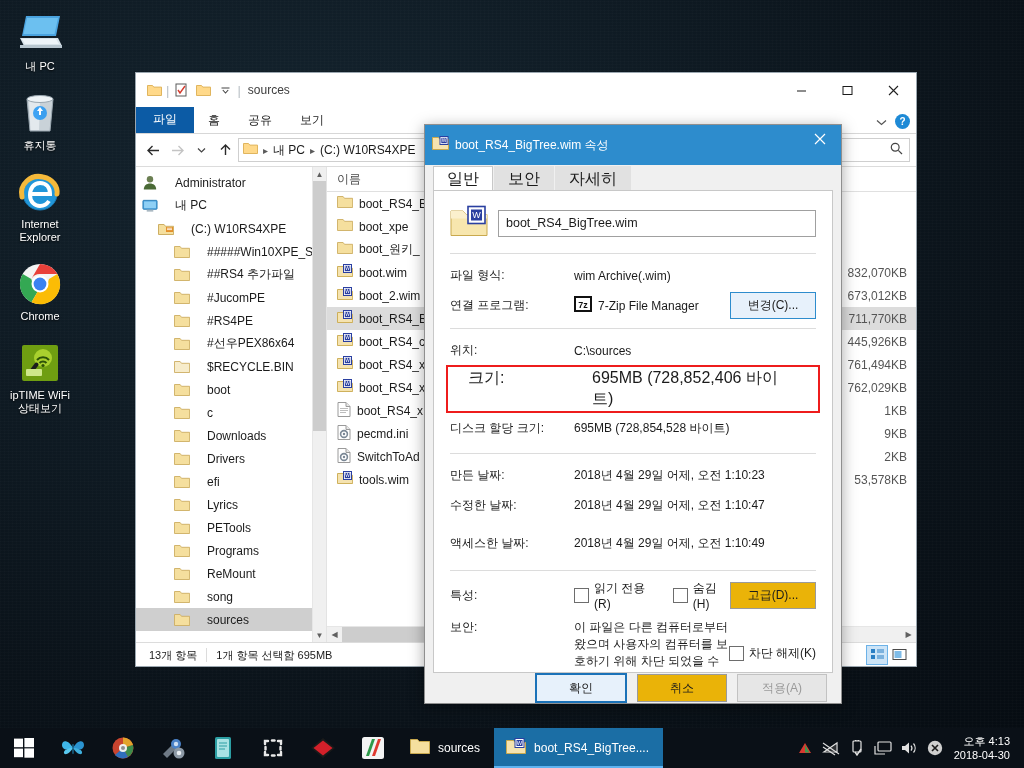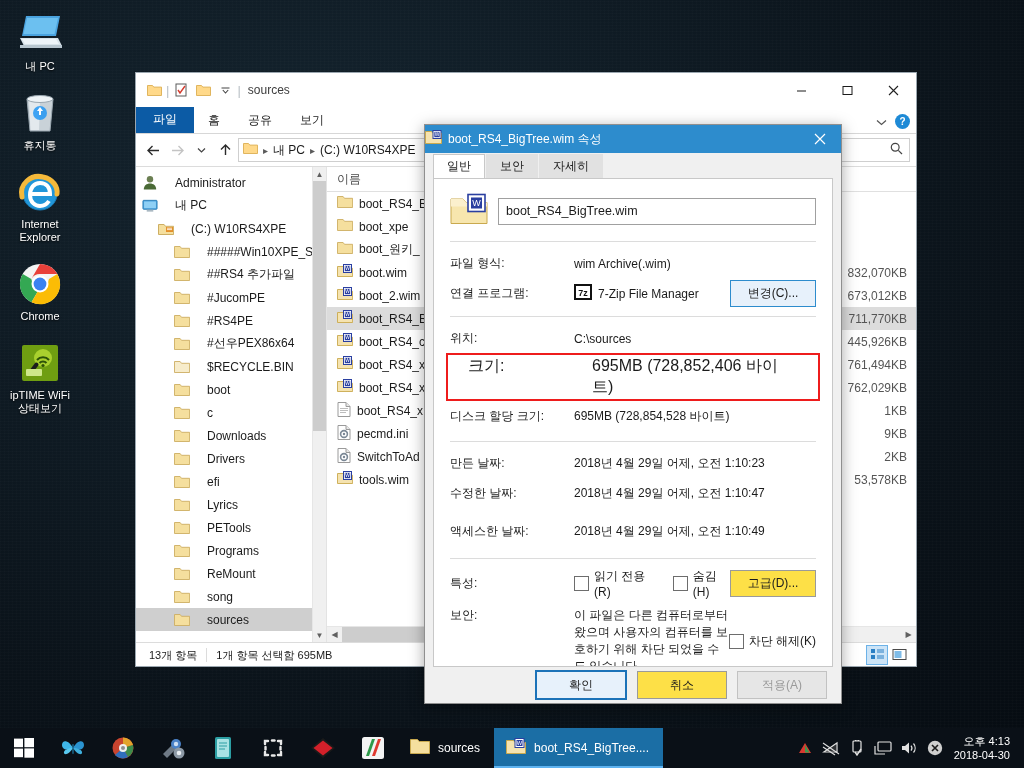--- a/index.html
+++ b/index.html
@@ -122,70 +122,70 @@
   .vbtn{width:20px;height:18px;display:flex;align-items:center;justify-content:center;}
   .vbtn.active{background:#cce4f7;outline:1px solid #6cb2e8;}
   
   #props{
     position:absolute;left:424px;top:124px;width:416px;height:578px;
     background:#f0f0f0;border:1px solid #8f8f8f;
     box-shadow:0 3px 14px rgba(0,0,0,.35);
     display:flex;flex-direction:column;
   }
   .pd-title{
-    height:28px;background:#2d8ccd;display:flex;align-items:center;position:relative;
+    height:40px;background:#2d8ccd;display:flex;align-items:center;padding-left:7px;position:relative;
   }
   .pd-title .t{color:#fff;font-size:12px;margin-left:6px;}
   .pd-close{
     position:absolute;right:0;top:0;width:42px;height:28px;display:flex;align-items:center;
     justify-content:center;color:#fff;font-size:15px;
   }
   .pd-tabs{
     height:25px;display:flex;align-items:flex-end;padding-left:8px;background:#f0f0f0;
     position:relative;
   }
   .pd-tab{
-    font-size:12px;padding:4px 13px 4px 13px;color:#1b1b1b;border:1px solid transparent;
+    font-size:16px;padding:4px 13px 4px 13px;color:#1b1b1b;border:1px solid transparent;
     background:#e1e1e1;border-bottom:0;margin-right:1px;line-height:15px;
   }
   .pd-tab.active{background:#fff;border-color:#c8c8c8;font-weight:normal;}
   .pd-panel{
     flex:1;background:#fff;border:1px solid #c8c8c8;margin:0 8px;padding:0;
     display:flex;flex-direction:column;overflow:hidden;
   }
   .pp-inner{padding:14px 16px 6px 16px;flex:1;}
   .name-row{display:flex;align-items:center;gap:10px;margin-bottom:12px;}
   .name-input{
     flex:1;height:25px;border:1px solid #a0a0a0;background:#fff;
     font-size:12.5px;color:#1b1b1b;display:flex;align-items:center;padding:0 7px;
   }
   .hr{height:1px;background:#dcdcdc;margin:9px 0 9px 0;}
   .prow{display:flex;align-items:center;min-height:25px;font-size:12px;color:#1b1b1b;}
   .plabel{width:124px;flex:0 0 124px;color:#1b1b1b;}
   .pvalue{flex:1;color:#1b1b1b;display:flex;align-items:center;gap:6px;}
   .btn{
-    border:1px solid #9a9a9a;background:#fde047;font-size:12px;color:#1b1b1b;
+    border:1px solid #9a9a9a;background:#eab308;font-size:12px;color:#1b1b1b;
     height:25px;min-width:84px;display:flex;align-items:center;justify-content:center;
     font-family:"Liberation Sans",sans-serif;
   }
   .btn.blueframe{border:1px solid #2d8ccd;background:#e7f1fb;}
   .btn.disabled{color:#9a9a9a;background:#e6e6e6;border-color:#c2c2c2;}
   .btn.default{border:2px solid #1b72b8;background:#e7f1fb;}
   .highlight-box{
     border:2px solid #ee1c1c;margin:2px -4px;padding:1px 20px;display:flex;align-items:flex-start;
     min-height:25px;
   }
   .cb{
     width:13px;height:13px;border:1px solid #6d6d6d;background:#fff;display:inline-block;
     flex:0 0 13px;
   }
   .cbl{display:flex;align-items:center;gap:5px;font-size:12px;color:#1b1b1b;}
   .sec-text{font-size:12px;color:#1b1b1b;line-height:17px;}
   .pd-buttons{
-    height:36px;display:flex;align-items:center;justify-content:flex-end;gap:10px;
+    height:30px;display:flex;align-items:center;justify-content:flex-end;gap:10px;
     padding-right:14px;background:#f0f0f0;
   }
   .pd-buttons .btn{min-width:88px;height:26px;}
   
   #taskbar{
     position:absolute;left:0;bottom:0;width:1024px;height:40px;background:#0a1017;
     display:flex;align-items:center;
   }
   .start{width:48px;height:40px;display:flex;align-items:center;justify-content:center;}
   .tb-icons{display:flex;align-items:center;}

